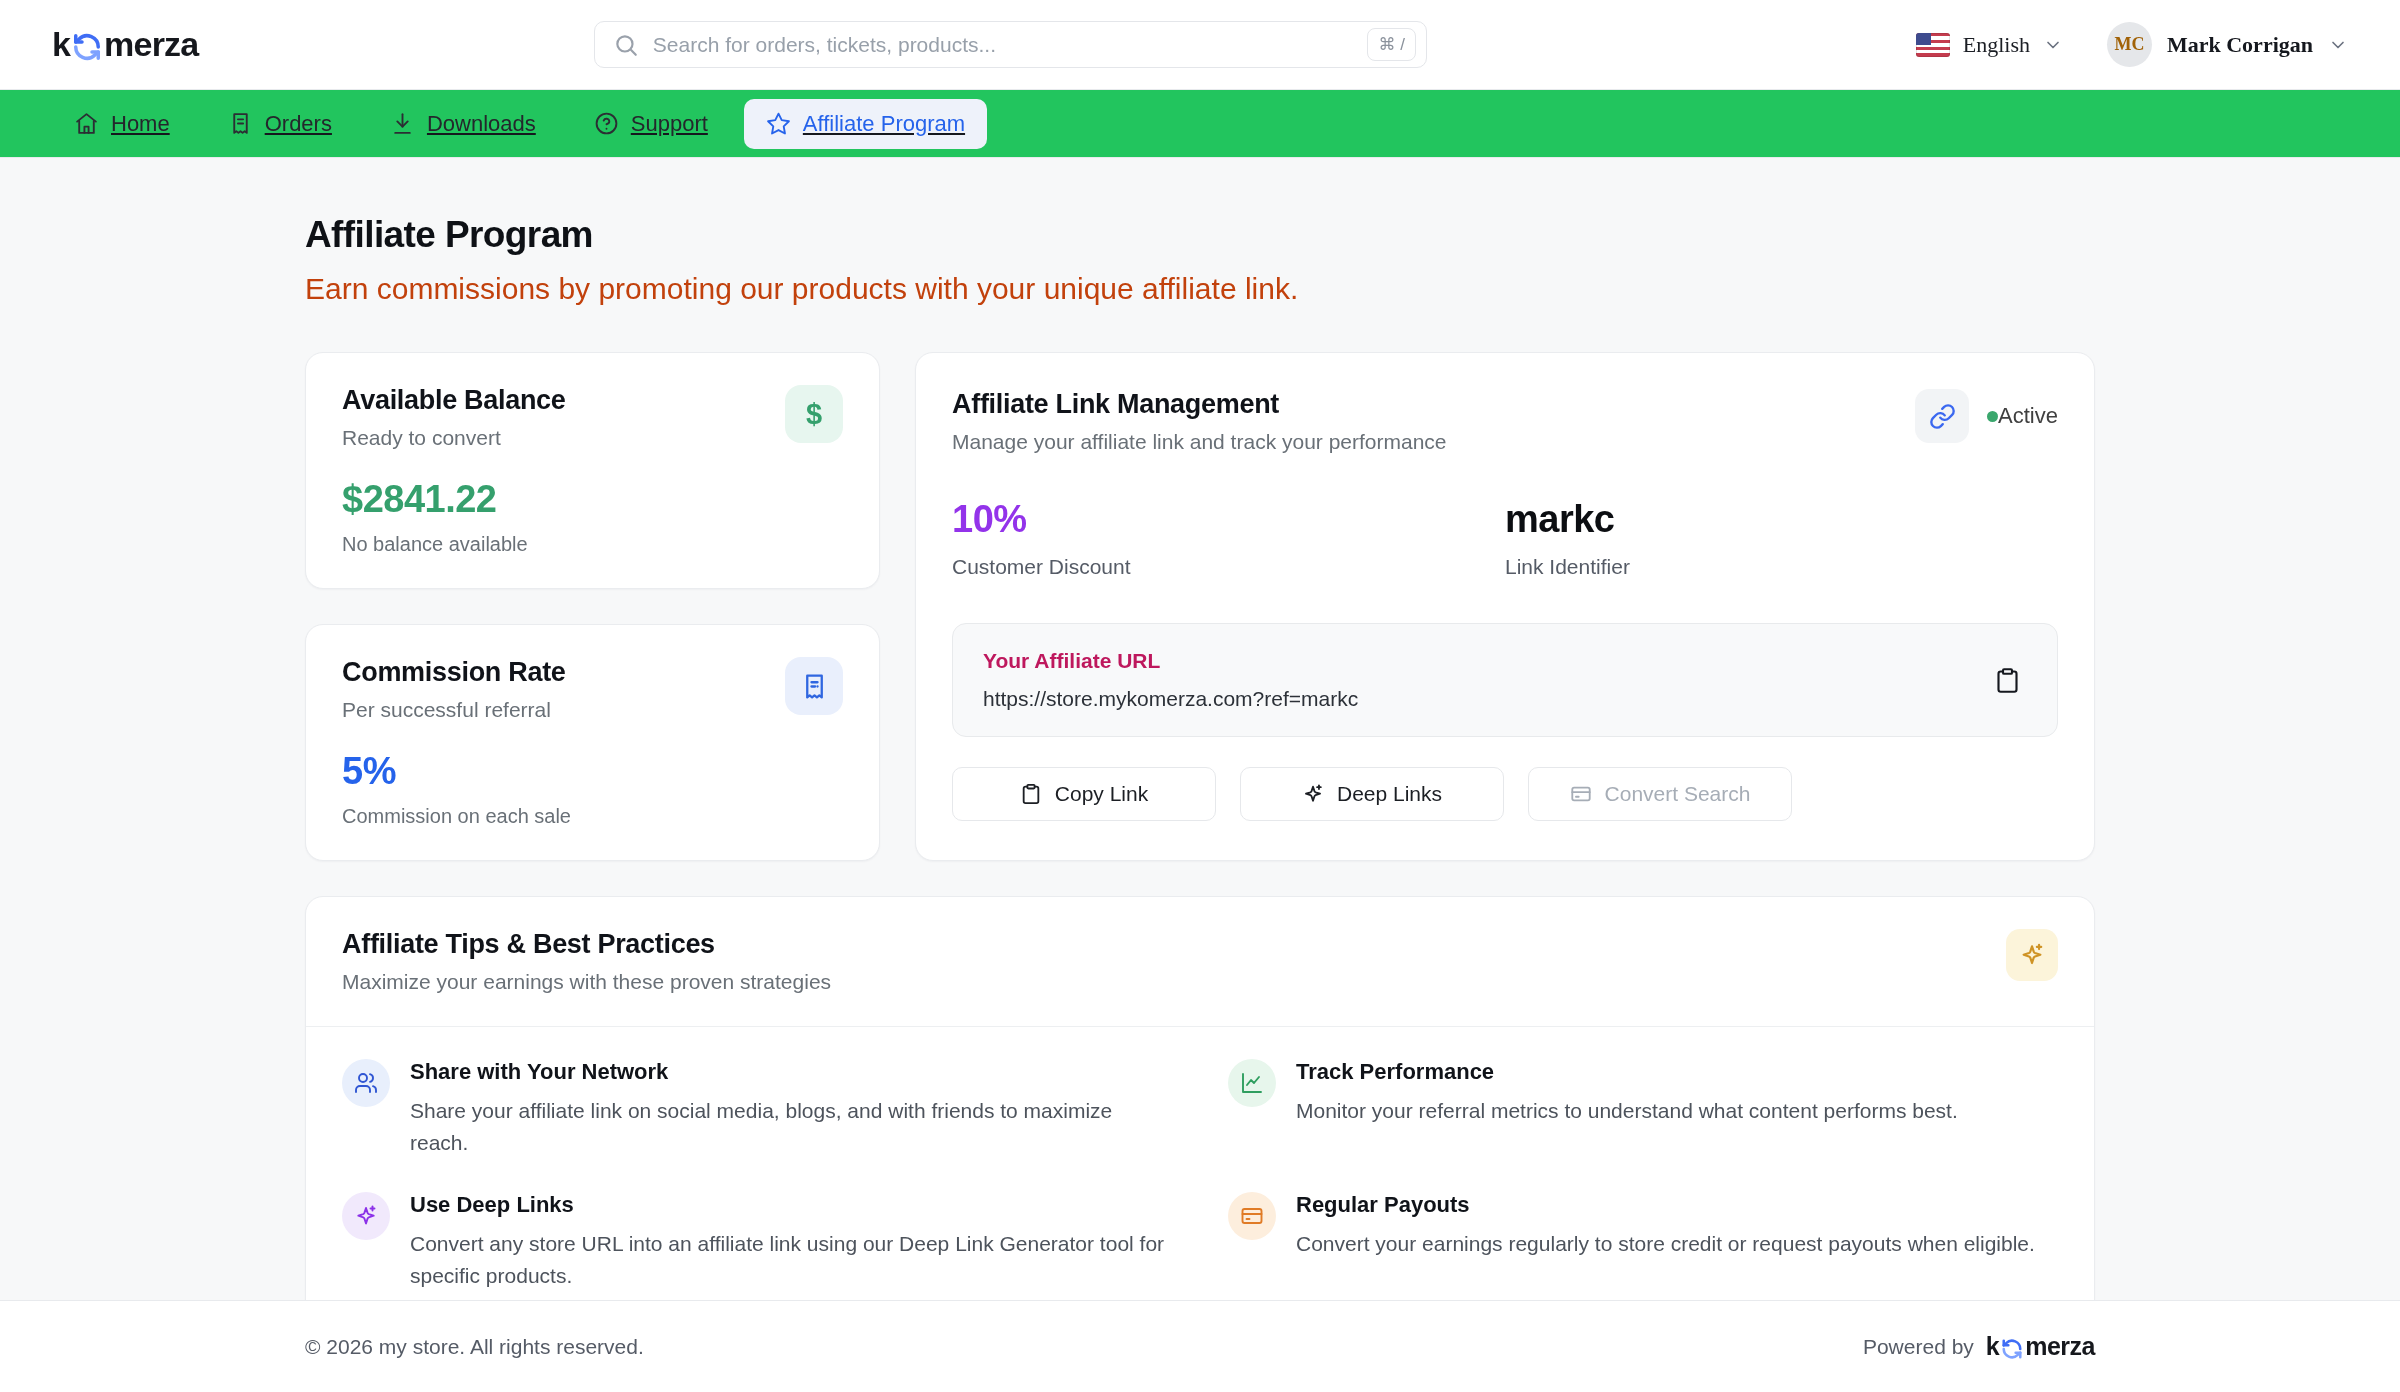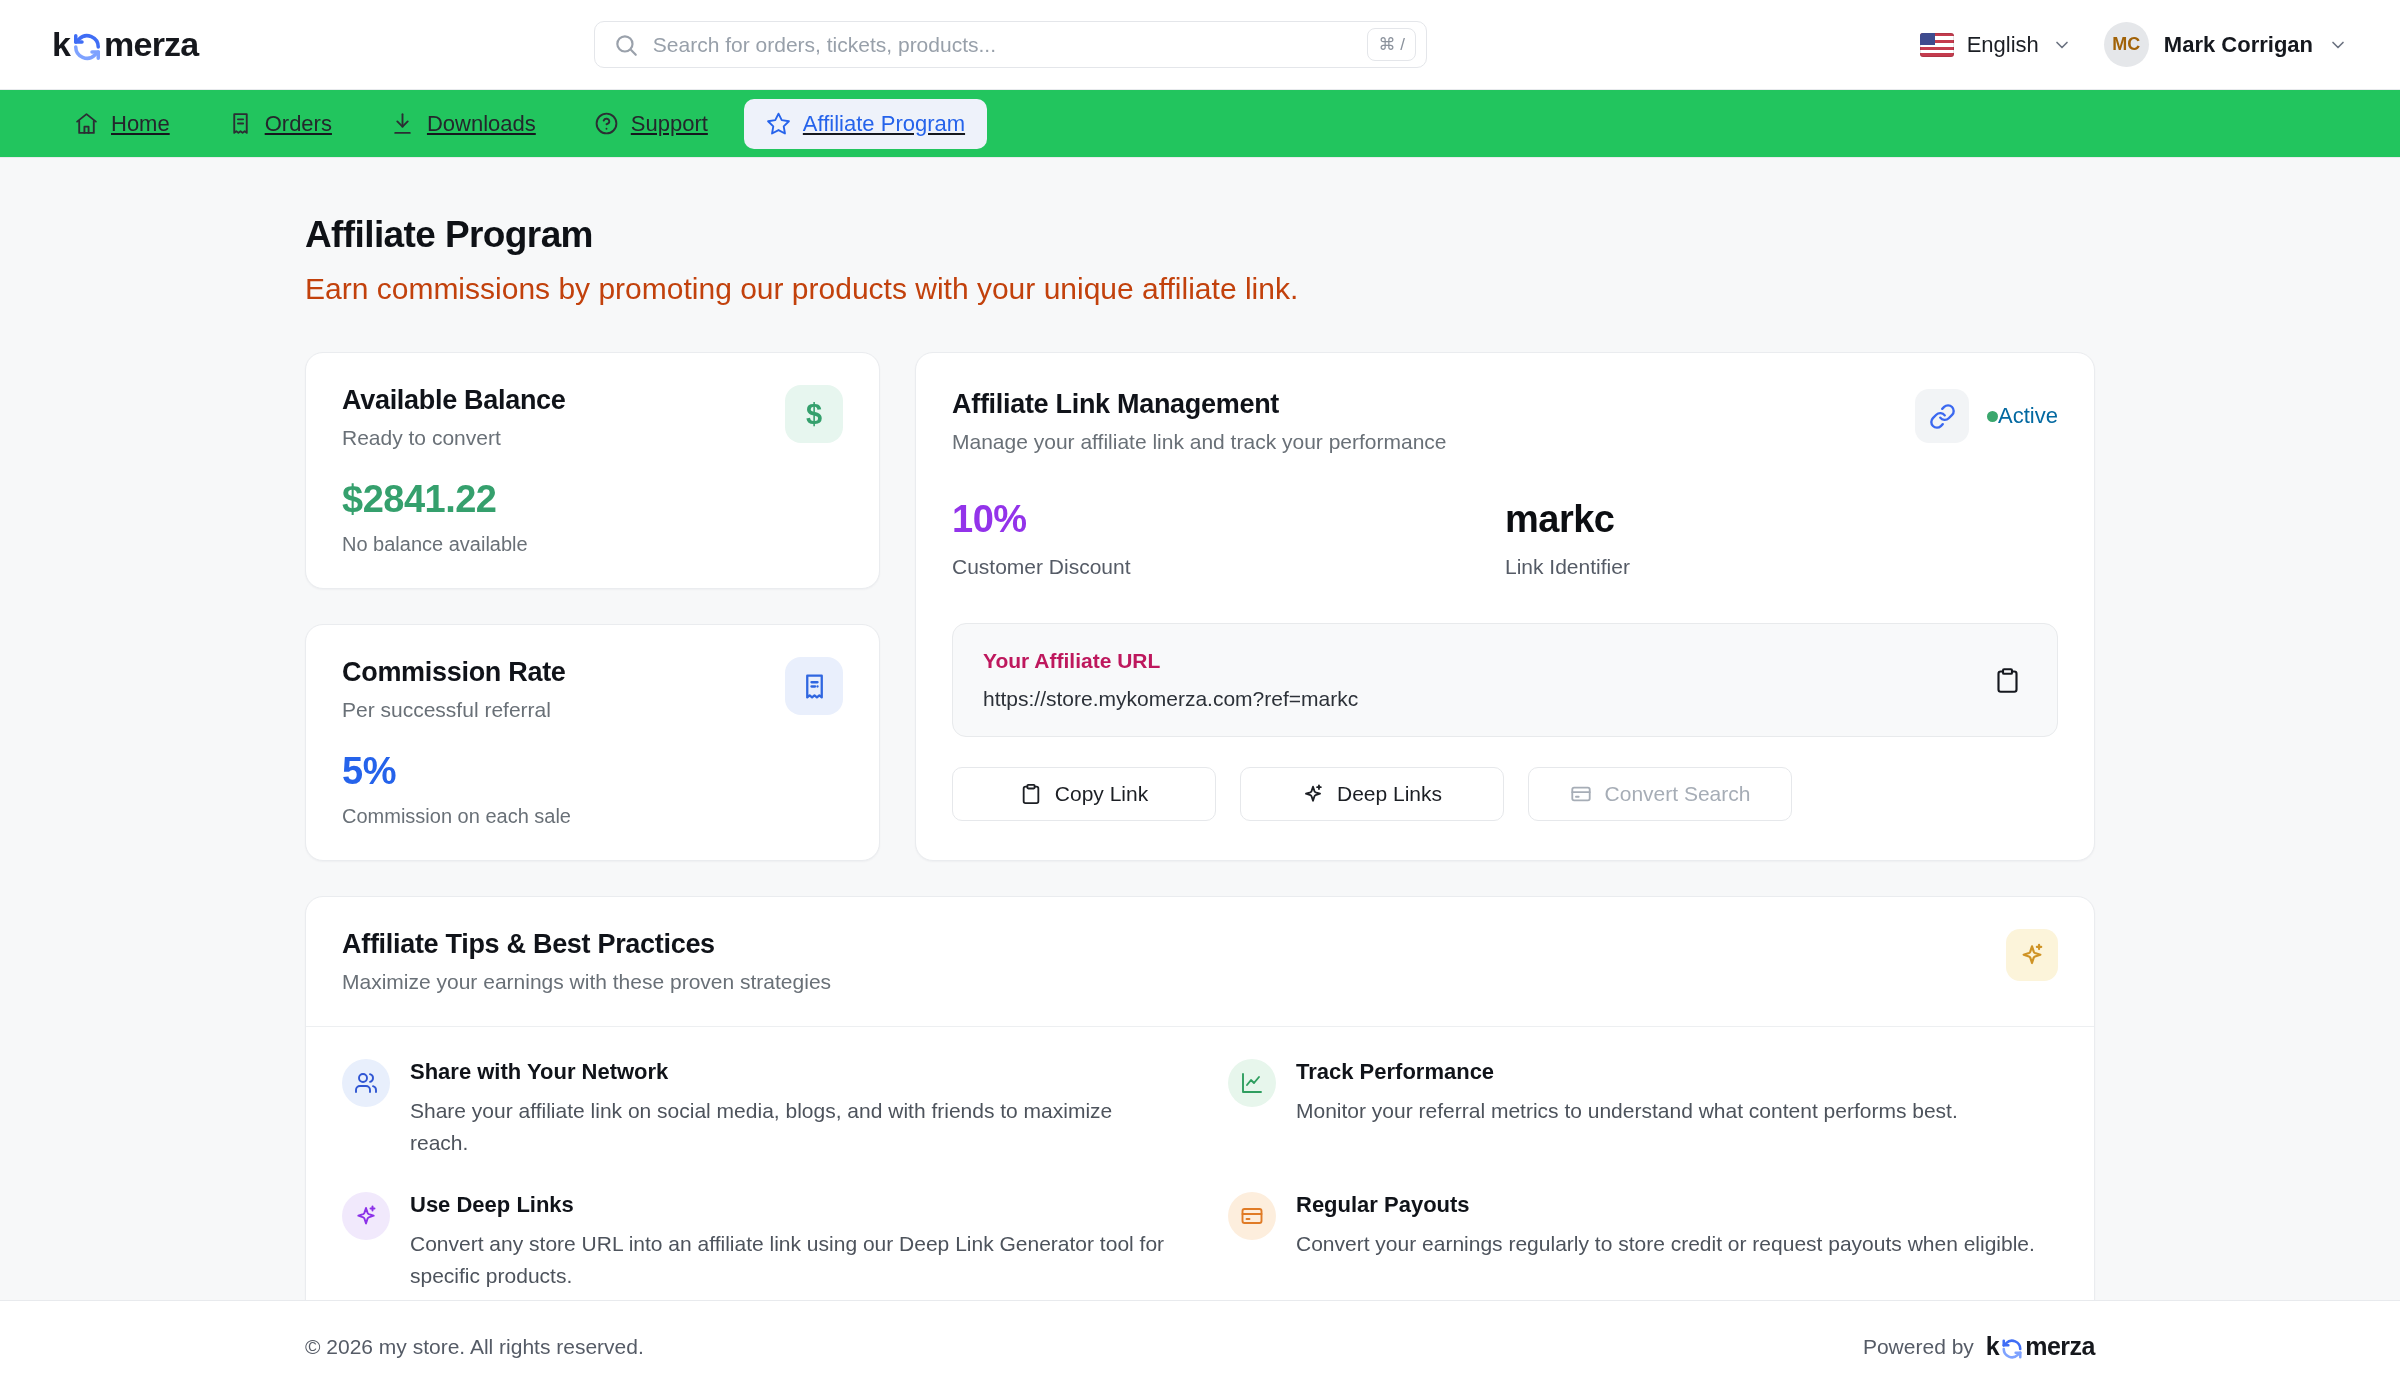--- a/index.html
+++ b/index.html
@@ -16,21 +16,21 @@
   svg { display: block; }
 
   
   .topbar {
     height: 90px; background: #fff; border-bottom: 1px solid #e8eaed;
     display: flex; align-items: center; padding: 0 52px; flex: none;
   }
   .logo { display: flex; align-items: center; font-weight: bold; font-size: 34px; letter-spacing: -0.8px; color: #16181d; cursor: pointer; }
   .logo .sync { margin: 4px 2px 0 2px; }
   .topbar-left { flex: 1 1 0; display: flex; align-items: center; }
-  .topbar-right { flex: 1.7 1 0; display: flex; align-items: center; justify-content: flex-end; gap: 32px; }
+  .topbar-right { flex: 1.7 1 0; display: flex; align-items: center; justify-content: flex-end; gap: 44px; font-family: Liberation Serif, serif; }
 
   .search-box {
     width: 833px; height: 47px; border: 1px solid #e4e6ea; border-radius: 10px;
     display: flex; align-items: center; gap: 14px; padding: 0 10px 0 18px; background: #fff;
   }
   .search-box input { border: none; outline: none; flex: 1; font-size: 21px; color: #15181e; background: transparent; font-family: inherit; }
   .search-box input::placeholder { color: #98a0aa; }
   .kbd { border: 1px solid #e4e6ea; border-radius: 8px; padding: 5px 10px; font-size: 17px; color: #8b929c; white-space: nowrap; }
   .search-ico { color: #9aa1ab; }
 
@@ -76,21 +76,21 @@
   .stat-note { margin-top: 12px; font-size: 20px; color: #697077; }
   .badge-sq { width: 58px; height: 58px; border-radius: 16px; display: grid; place-items: center; flex: none; }
   .badge-green { background: #e7f6ef; color: #35a06d; font-size: 29px; font-weight: 600; }
   .badge-blue { background: #e9effc; color: #2f66e0; }
 
   
   .link-card { padding: 36px; display: flex; flex-direction: column; }
   .link-head { display: flex; justify-content: space-between; align-items: flex-start; }
   .link-head-right { display: flex; align-items: center; gap: 18px; }
   .badge-gray { width: 54px; height: 54px; border-radius: 14px; background: #f2f4f6; color: #3b68f0; display: grid; place-items: center; }
-  .status { display: flex; align-items: center; font-size: 22px; color: #0369a1; }
+  .status { display: flex; align-items: center; font-size: 22px; color: #404040; }
   .dot { width: 11px; height: 11px; border-radius: 50%; background: #3aa76d; }
 
   .link-stats { display: grid; grid-template-columns: 1fr 1fr; margin-top: 44px; }
   .link-stat-value { font-size: 38px; font-weight: bold; letter-spacing: -0.5px; color: #0c0e12; }
   .link-stat-value.purple { color: #9333ea; }
   .link-stat-label { margin-top: 14px; font-size: 21px; color: #555b66; }
 
   .url-box { margin-top: 44px; background: #f8f9fa; border: 1px solid #e8eaec; border-radius: 14px;
     padding: 25px 30px; display: flex; justify-content: space-between; align-items: center; }
   .url-label { font-size: 21px; font-weight: bold; color: #be185d; }

